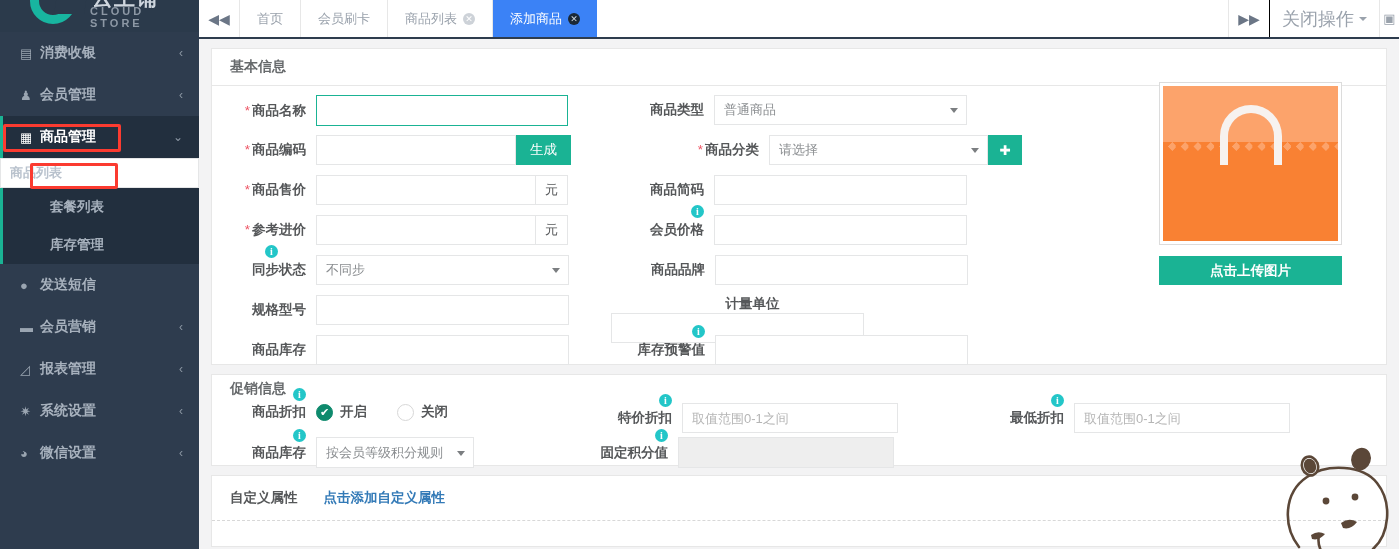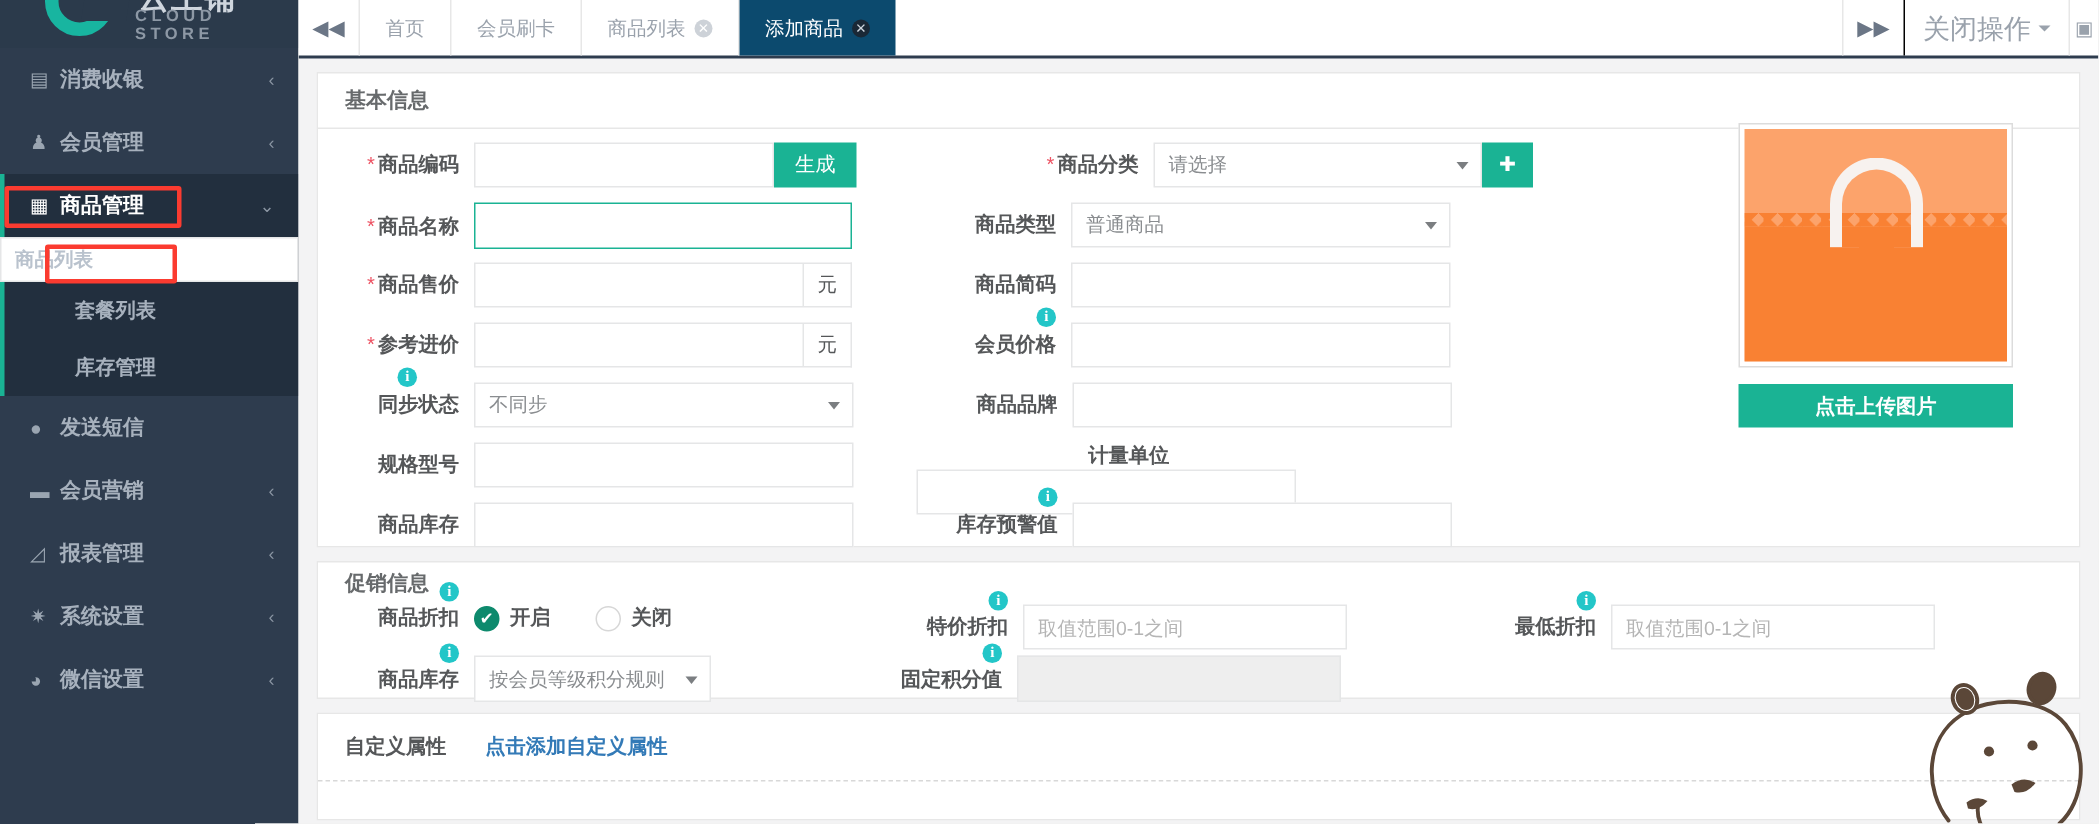--- a/index.html
+++ b/index.html
@@ -158,21 +158,21 @@
     display: flex;
     align-items: center;
     padding: 0 17px;
     color: #9aa2ac;
     font-size: 13px;
     border-right: 1px solid #e7e7e7;
     cursor: pointer;
     white-space: nowrap;
   }
   .tab.active {
-    background: #0c4a6e;
+    background: #3b82f6;
     color: #ffffff;
     border-right: none;
   }
   .tab .x {
     display: inline-block;
     margin-left: 6px;
     width: 12px; height: 12px;
     line-height: 12px;
     text-align: center;
     border-radius: 50%;
@@ -536,48 +536,48 @@
     </div>
 
     <div class="content">
 
       <div class="panel" style="height:317px;">
         <div class="panel-hd">基本信息</div>
 
         <div style="position:relative; padding-top:9px;">
 
           <div class="form-row">
+            <div class="fld">
+              <div class="lbl"><span class="req">*</span><span>商品名称</span></div>
+              <input class="inp focus" style="width: 252px; height: 31px;" value="" placeholder="">
+            </div>
+            <div class="fld" style="margin-left:42px;">
+              <div class="lbl"><span>商品类型</span></div>
+              <div class="sel" style="width:253px;">
+                <span>普通商品</span>
+                <span class="ar"></span>
+              </div>
+            </div>
+          </div>
+
+          <div class="form-row">
             <div class="fld" style="margin-left:0;">
               <div class="lbl"><span class="req">*</span><span>商品编码</span></div>
               <input class="inp" style="width: 200px;" value="" placeholder="">
               <button class="btn-green">生成</button>
             </div>
             <div class="fld" style="margin-left:94px;">
               <div class="lbl"><span class="req">*</span><span>商品分类</span></div>
               <div class="sel" style="width:219px;">
                 <span>请选择</span>
                 <span class="ar"></span>
               </div>
               <button class="btn-green" style="width:34px;padding:0;">
                 <span>✚</span>
               </button>
-            </div>
-          </div>
-
-          <div class="form-row">
-            <div class="fld">
-              <div class="lbl"><span class="req">*</span><span>商品名称</span></div>
-              <input class="inp focus" style="width: 252px; height: 31px;" value="" placeholder="">
-            </div>
-            <div class="fld" style="margin-left:42px;">
-              <div class="lbl"><span>商品类型</span></div>
-              <div class="sel" style="width:253px;">
-                <span>普通商品</span>
-                <span class="ar"></span>
-              </div>
             </div>
           </div>
 
           <div class="form-row">
             <div class="fld">
               <div class="lbl"><span class="req">*</span><span>商品售价</span></div>
               <input class="inp" style="width: 220px;" value="">
               <div class="addon">元</div>
             </div>
             <div class="fld" style="margin-left:42px;">

